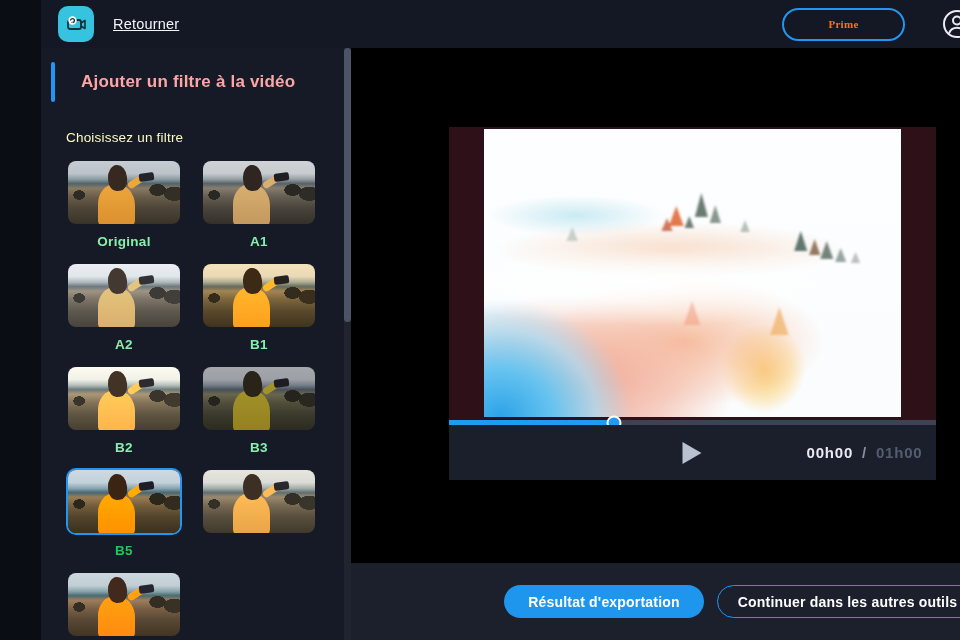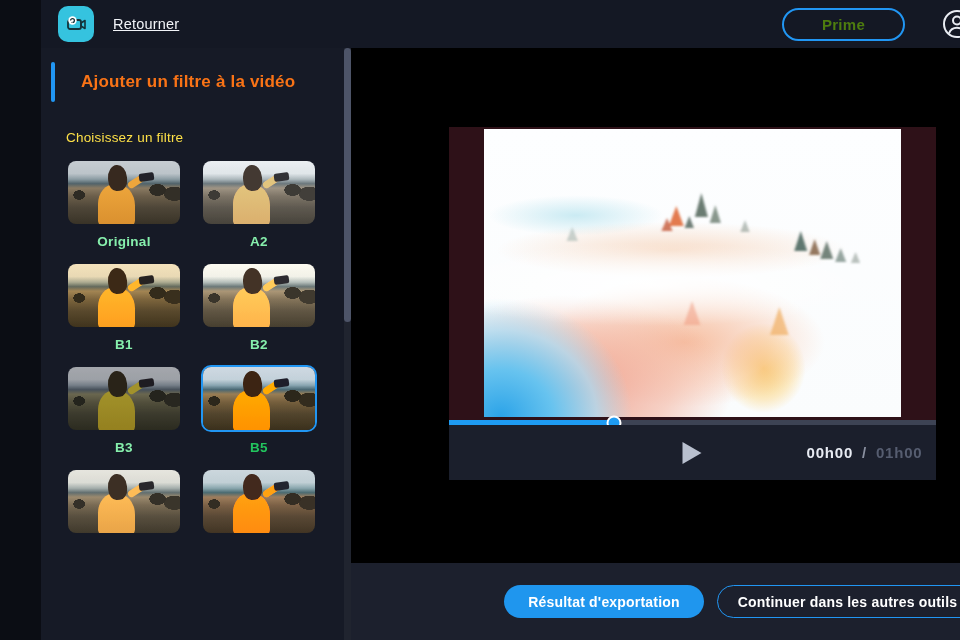--- a/index.html
+++ b/index.html
@@ -8,34 +8,34 @@
   .app { width:960px; height:640px; display:flex; flex-direction:column;margin-left:41px; }
 
   
   .header { height:48px; background:#141824; display:flex; align-items:center; flex:0 0 48px; }
   .logo { width:36px; height:36px; border-radius:10px; background:#35c3df; margin-left:17px;
           display:flex; align-items:center; justify-content:center; }
   .back-link { color:#f2f4f8; font-size:14.5px; text-decoration:underline; margin-left:19px;
                font-weight:500; letter-spacing:.2px; cursor:pointer; }
   .header-spacer { flex:1; }
   .prime-btn { width:123px; height:33px; border-radius:17px; border:2px solid #2196f3;
-               background:transparent; color:#4d7c0f; font-size:15px; font-weight:700;
+               background:transparent; color:#f97316; font-size:11px; font-weight:700;
                letter-spacing:.3px; margin-right:37px; cursor:pointer;
-               font-family:Liberation Sans, sans-serif; }
+               font-family:Liberation Serif, serif; }
   .avatar { width:30px; height:30px; margin-right:29px; cursor:pointer; display:flex; }
 
   
   .content { flex:1; display:flex; min-height:0; }
 
   
   .sidebar { width:310px; flex:0 0 310px; background:#161a26; position:relative; overflow:hidden; }
   .side-title-row { display:flex; align-items:center; margin:14px 0 0 10px; }
   .accent-bar { width:4px; height:40px; background:#2196f3; border-radius:2px; flex:0 0 4px; }
-  .side-title { color:#f97316; font-size:17px; font-weight:700; margin-left:26px; letter-spacing:.2px; }
-  .side-subtitle { color:#fde047; font-size:13.5px; margin:28px 0 14px 25px; letter-spacing:.2px; }
+  .side-title { color:#fca5a5; font-size:17px; font-weight:700; margin-left:26px; letter-spacing:.2px; }
+  .side-subtitle { color:#fef9c3; font-size:13.5px; margin:28px 0 14px 25px; letter-spacing:.2px; }
 
   .filter-grid { display:grid; grid-template-columns:116px 116px; column-gap:19px; padding-left:25px; }
   .filter-item { margin-bottom:12px; cursor:pointer; }
   .thumb-border { border:2px solid transparent; border-radius:10px; }
   .filter-item.selected .thumb-border { border-color:#2196f3; }
   .filter-label { text-align:center; color:#86efac; font-size:13.5px; font-weight:700;
                   margin-top:8px; height:16px; letter-spacing:.3px; }
   .filter-item.selected .filter-label { color:#22c55e; }
 
   
@@ -151,20 +151,31 @@
           <div class="filter-item">
     <div class="thumb-border">
       <div class="thumb v-original">
         <span class="w-body"></span>
         <span class="w-hair"></span>
         <span class="w-arm"></span>
         <span class="w-phone"></span>
       </div>
     </div>
     <div class="filter-label">Original</div>
+  </div>
+          <div class="filter-item">
+    <div class="thumb-border">
+      <div class="thumb v-a1">
+        <span class="w-body"></span>
+        <span class="w-hair"></span>
+        <span class="w-arm"></span>
+        <span class="w-phone"></span>
+      </div>
+    </div>
+    <div class="filter-label">A1</div>
   </div>
           <div class="filter-item">
     <div class="thumb-border">
       <div class="thumb v-a2">
         <span class="w-body"></span>
         <span class="w-hair"></span>
         <span class="w-arm"></span>
         <span class="w-phone"></span>
       </div>
     </div>

